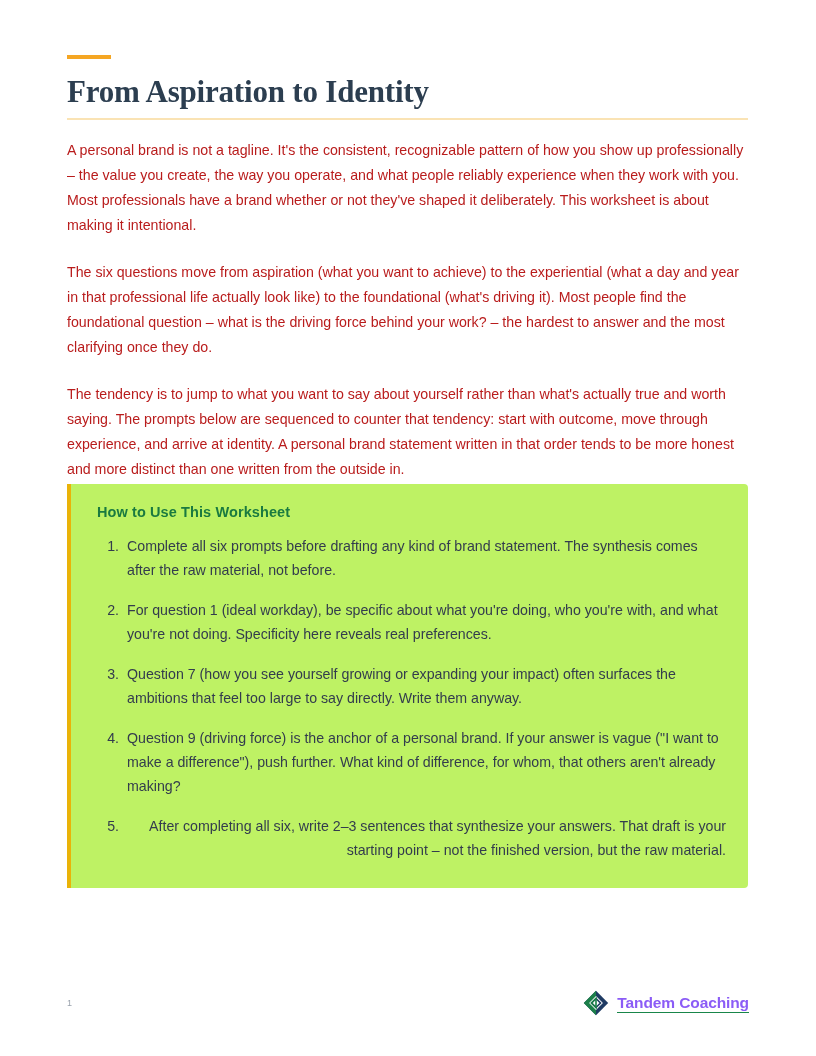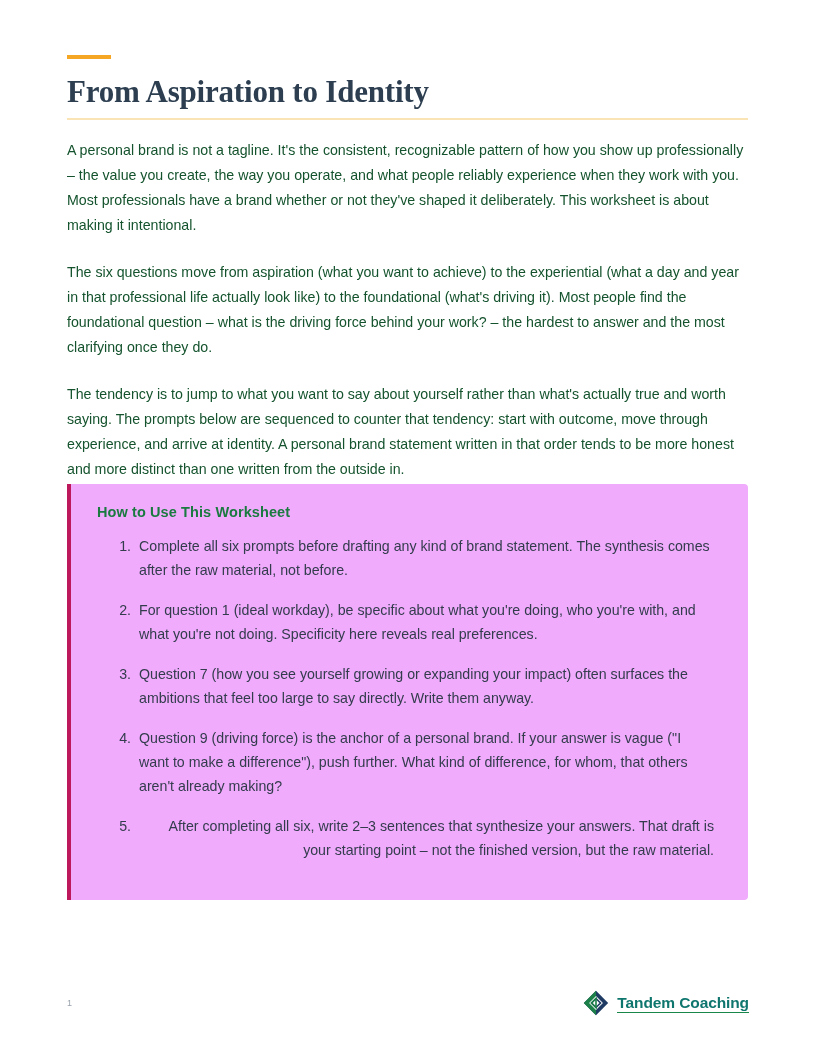--- a/index.html
+++ b/index.html
@@ -61,50 +61,50 @@
     position: absolute;
     left: 67px;
     top: 138px;
     width: 681px;
   }
 
   .body-copy p {
     margin: 0 0 22px 0;
     font-size: 14.2px;
     line-height: 25px;
-    color: #14532d;
+    color: #b91c1c;
   }
 
   .body-copy p:last-child {
     margin-bottom: 16px;
   }
 
   
   .callout {
     position: absolute;
     left: 67px;
     top: 484px;
     width: 681px;
     box-sizing: border-box;
-    background: #f0abfc;
-    border-left: 4px solid #be185d;
+    background: #bef264;
+    border-left: 4px solid #eab308;
     border-radius: 0 4px 4px 0;
     padding: 20px 22px 26px 26px;
   }
 
   .callout-title {
     margin: 0 0 14px 0;
     font-size: 14.5px;
     font-weight: 700;
     color: #1a7a40;
     letter-spacing: 0.1px;
   }
 
   .callout-list {
-    margin: 12px;
+    margin: 0;
     padding: 0 0 0 26px;
     list-style-position: outside;
   }
 
   .callout-list li {
     font-size: 14.2px;
     line-height: 24px;
     color: #333c4d;
     margin-bottom: 16px;
     padding-left: 4px;
@@ -144,21 +144,21 @@
 
   .brand-mark {
     width: 26px;
     height: 26px;
     display: block;
   }
 
   .brand-name {
     font-size: 15.5px;
     font-weight: 700;
-    color: #0f766e;
+    color: #8b5cf6;
     letter-spacing: -0.1px;
     border-bottom: 1.5px solid #19864a;
     padding-bottom: 1px;
     line-height: 17px;
     text-align: right;
   }
 </style>
 </head>
 <body>
 

